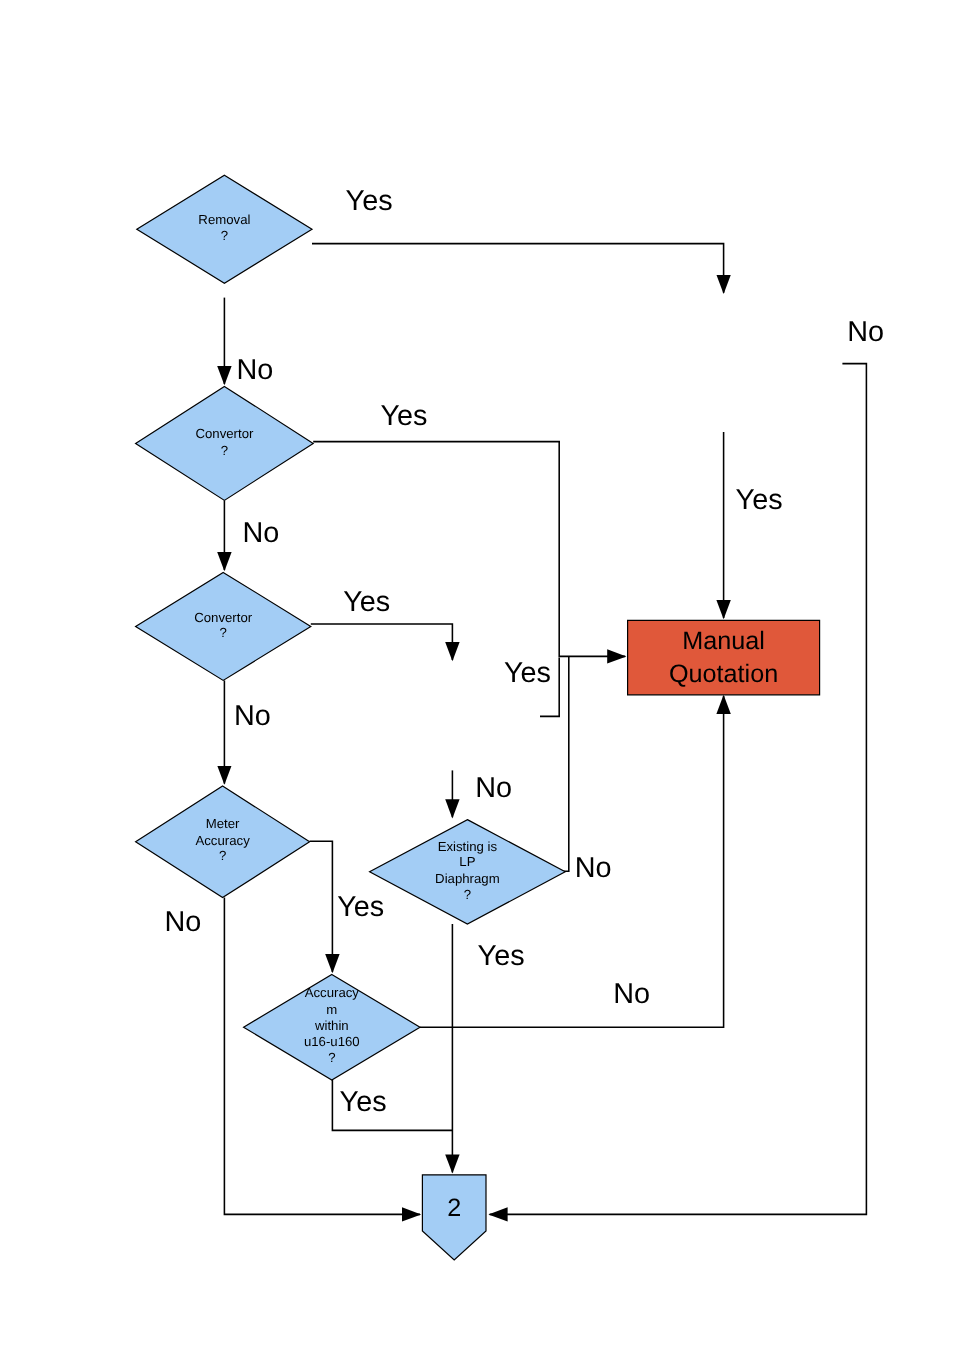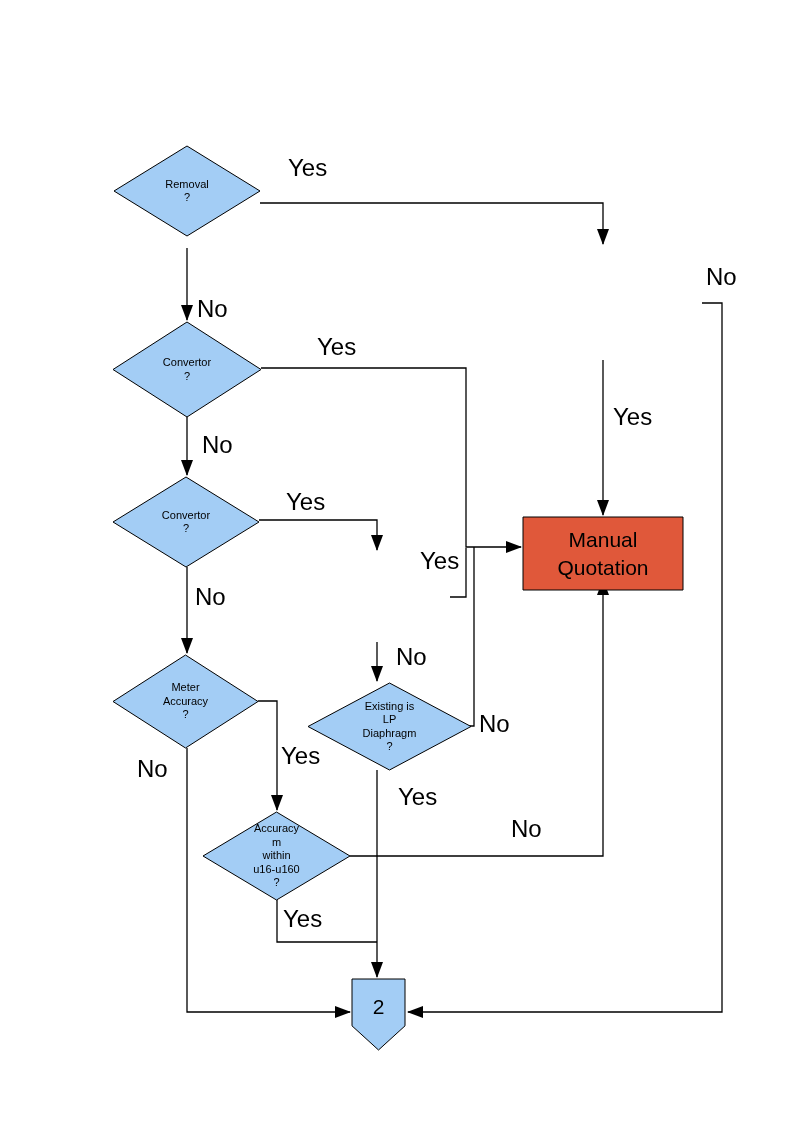--- a/index.html
+++ b/index.html
@@ -104,21 +104,21 @@
     <svg class="shape" viewBox="0 0 100 100" preserveAspectRatio="none">
         <polygon points="50,0 100,50 50,100 0,50" vector-effect="non-scaling-stroke" fill="#A3CDF5"></polygon>
       </svg>
     <span class="node-label">Accuracy
 m
 within
 u16-u160
 ?</span>
   </div>
 
-  <div class="node" style="left:523px;top:517px;width:160px;height:73px;">
+  <div class="node" style="left:523px;top:517px;width:160px;height:62px;">
     <svg class="shape" viewBox="0 0 100 100" preserveAspectRatio="none">
         <rect x="0" y="0" width="100" height="100" vector-effect="non-scaling-stroke" fill="#E0583A"></rect>
       </svg>
     <span class="node-label process-label">Manual
 Quotation</span>
   </div>
 
   <div class="node" style="left:352px;top:979px;width:53px;height:71px;">
     <svg class="shape" viewBox="0 0 100 100" preserveAspectRatio="none">
         <polygon points="0,0 100,0 100,66 50,100 0,66" vector-effect="non-scaling-stroke" fill="#A3CDF5"></polygon>

